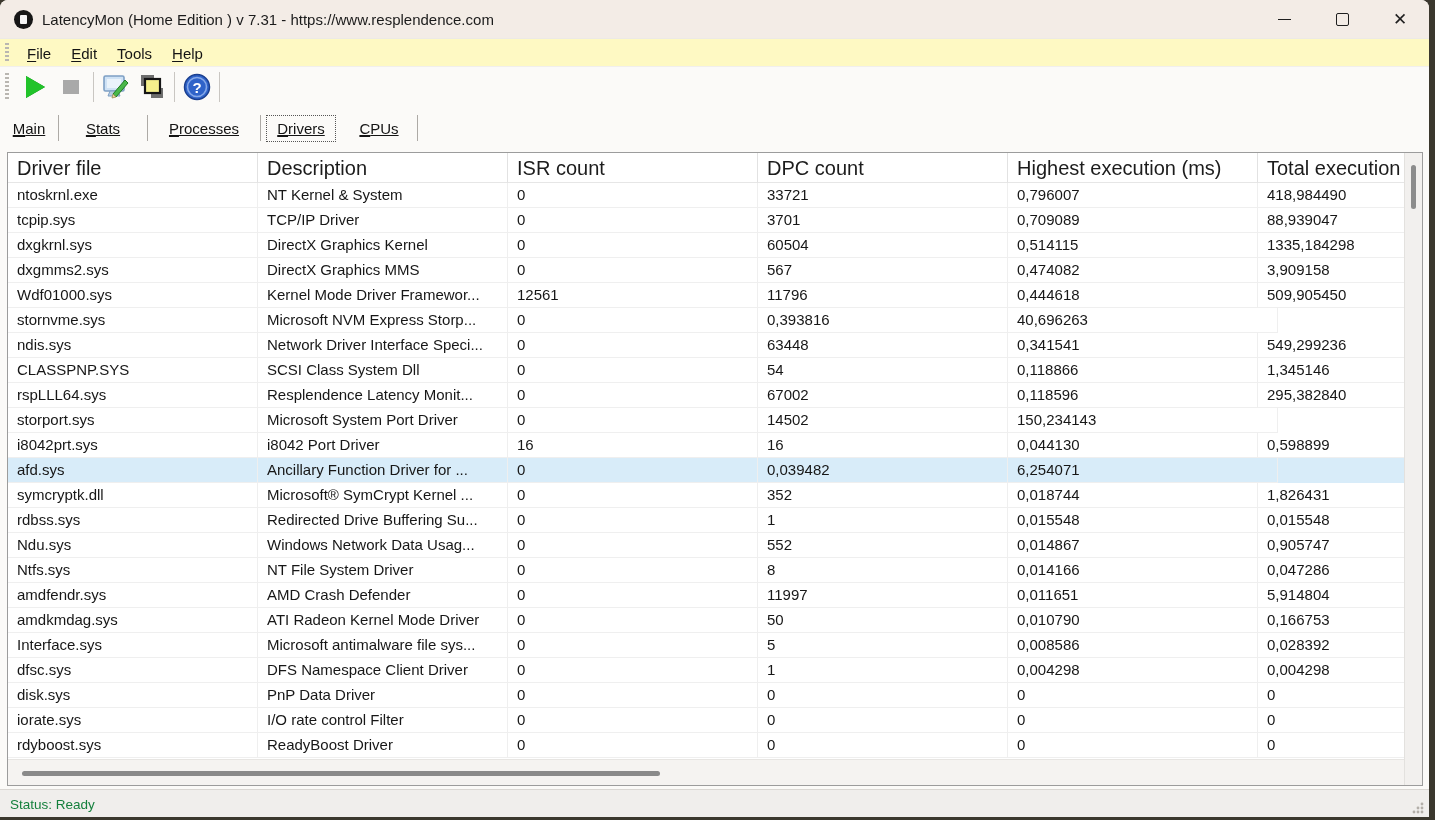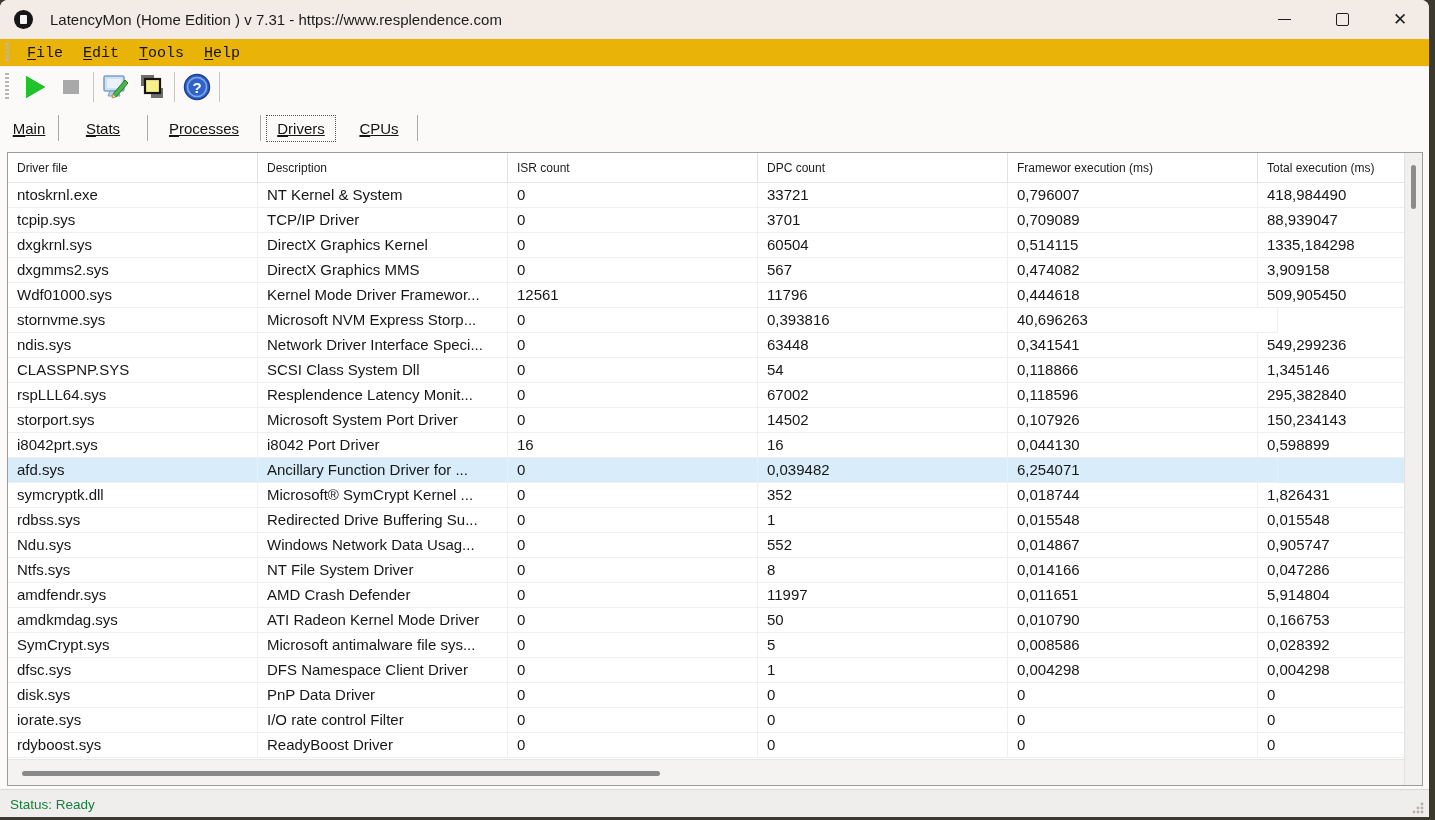--- a/index.html
+++ b/index.html
@@ -15,30 +15,30 @@
   }
   
   .titlebar{
     position:absolute;left:0;top:0;right:0;height:38px;
     background:#f3ece6;display:flex;align-items:center;
   }
   .app-icon{width:19px;height:19px;border-radius:50%;background:#161616;
     margin-left:14px;position:relative;flex:none;}
   .app-icon::after{content:"";position:absolute;left:6px;top:5px;width:7px;height:9px;
     background:#f4f4f4;border-radius:1px;}
-  .title-text{margin-left:17px;font-size:15px;color:#1b1b1b;white-space:nowrap;}
+  .title-text{margin-left:9px;font-size:15px;color:#1b1b1b;white-space:nowrap;}
   .win-controls{position:absolute;right:0;top:0;height:38px;display:flex;}
   .win-btn{width:58px;height:38px;display:flex;align-items:center;justify-content:center;}
   .glyph-min{width:13px;height:0;border-top:1.6px solid #1f1f1f;}
   .glyph-max{width:11px;height:11px;border:1.6px solid #1f1f1f;border-radius:2px;}
   .glyph-close{font-size:17px;color:#1f1f1f;line-height:1;}
   
   .menubar{
-    position:absolute;left:0;top:38px;right:0;height:28px;background:#eab308;
-    display:flex;align-items:center;border-top:1px solid #eceae6;font-family:Liberation Mono, monospace;
+    position:absolute;left:0;top:38px;right:0;height:28px;background:#fef9c3;
+    display:flex;align-items:center;border-top:1px solid #eceae6;
   }
   .grip{width:4px;height:70%;margin-left:5px;margin-right:8px;
     background-image:repeating-linear-gradient(to bottom,#b9b6b1 0 2px,transparent 2px 4px);}
   .menu-item{font-size:15px;color:#141414;padding:3px 10px;}
   u{text-decoration:underline;text-underline-offset:2px;}
   
   .toolbar{
     position:absolute;left:0;top:66px;right:0;height:40px;background:#fbfaf8;
     display:flex;align-items:center;border-top:1px solid #f1efec;
   }
@@ -57,21 +57,21 @@
   .tab.selected .tab-label{border:1px dotted #555;padding:4px 10px;}
   .tab-label{padding:4px 10px;}
   
   .table-frame{
     position:absolute;left:7px;top:152px;width:1416px;height:634px;
     background:#fff;border:1px solid #9c9c9c;box-sizing:border-box;
   }
   .clip{position:absolute;left:0;top:0;right:18px;bottom:26px;overflow:hidden;}
   .thead{display:flex;width:1520px;height:30px;background:#fff;}
   .th{flex:none;width:250px;box-sizing:border-box;padding-left:9px;
-    font-size:12px;color:#1c1c1c;line-height:30px;
+    font-size:20px;color:#1c1c1c;line-height:30px;
     border-right:1px solid #e2e2e2;border-bottom:1px solid #e6e6e6;
     white-space:nowrap;overflow:hidden;}
   .th:last-child{width:270px;}
   .tbody{width:1520px;}
   .trow{display:flex;width:1520px;height:25px;}
   .trow.selected{background:#d8ecf9;}
   .cell{flex:none;width:250px;box-sizing:border-box;padding-left:9px;
     font-size:15px;color:#171717;line-height:24px;
     border-right:1px solid #efefef;border-bottom:1px solid #efefef;
     white-space:nowrap;overflow:hidden;}
@@ -177,21 +177,21 @@
     <div class="tab-sep"></div>
   </div>
 
   <div class="table-frame">
     <div class="clip">
       <div class="thead">
         <div class="th">Driver file</div>
         <div class="th">Description</div>
         <div class="th">ISR count</div>
         <div class="th">DPC count</div>
-        <div class="th">Framewor execution (ms)</div>
+        <div class="th">Highest execution (ms)</div>
         <div class="th">Total execution (ms)</div>
       </div>
       <div class="tbody">
           <div class="trow">
     <div class="cell">ntoskrnl.exe</div>
     <div class="cell">NT Kernel &amp; System</div>
     <div class="cell">0</div>
     <div class="cell">33721</div>
     <div class="cell">0,796007</div>
     <div class="cell">418,984490</div>
@@ -257,21 +257,20 @@
     <div class="cell">0</div>
     <div class="cell">67002</div>
     <div class="cell">0,118596</div>
     <div class="cell">295,382840</div>
   </div>
           <div class="trow">
     <div class="cell">storport.sys</div>
     <div class="cell">Microsoft System Port Driver</div>
     <div class="cell">0</div>
     <div class="cell">14502</div>
-    <div class="cell">0,107926</div>
     <div class="cell">150,234143</div>
   </div>
           <div class="trow">
     <div class="cell">i8042prt.sys</div>
     <div class="cell">i8042 Port Driver</div>
     <div class="cell">16</div>
     <div class="cell">16</div>
     <div class="cell">0,044130</div>
     <div class="cell">0,598899</div>
   </div>
@@ -324,21 +323,21 @@
   </div>
           <div class="trow">
     <div class="cell">amdkmdag.sys</div>
     <div class="cell">ATI Radeon Kernel Mode Driver</div>
     <div class="cell">0</div>
     <div class="cell">50</div>
     <div class="cell">0,010790</div>
     <div class="cell">0,166753</div>
   </div>
           <div class="trow">
-    <div class="cell">SymCrypt.sys</div>
+    <div class="cell">Interface.sys</div>
     <div class="cell">Microsoft antimalware file sys...</div>
     <div class="cell">0</div>
     <div class="cell">5</div>
     <div class="cell">0,008586</div>
     <div class="cell">0,028392</div>
   </div>
           <div class="trow">
     <div class="cell">dfsc.sys</div>
     <div class="cell">DFS Namespace Client Driver</div>
     <div class="cell">0</div>

